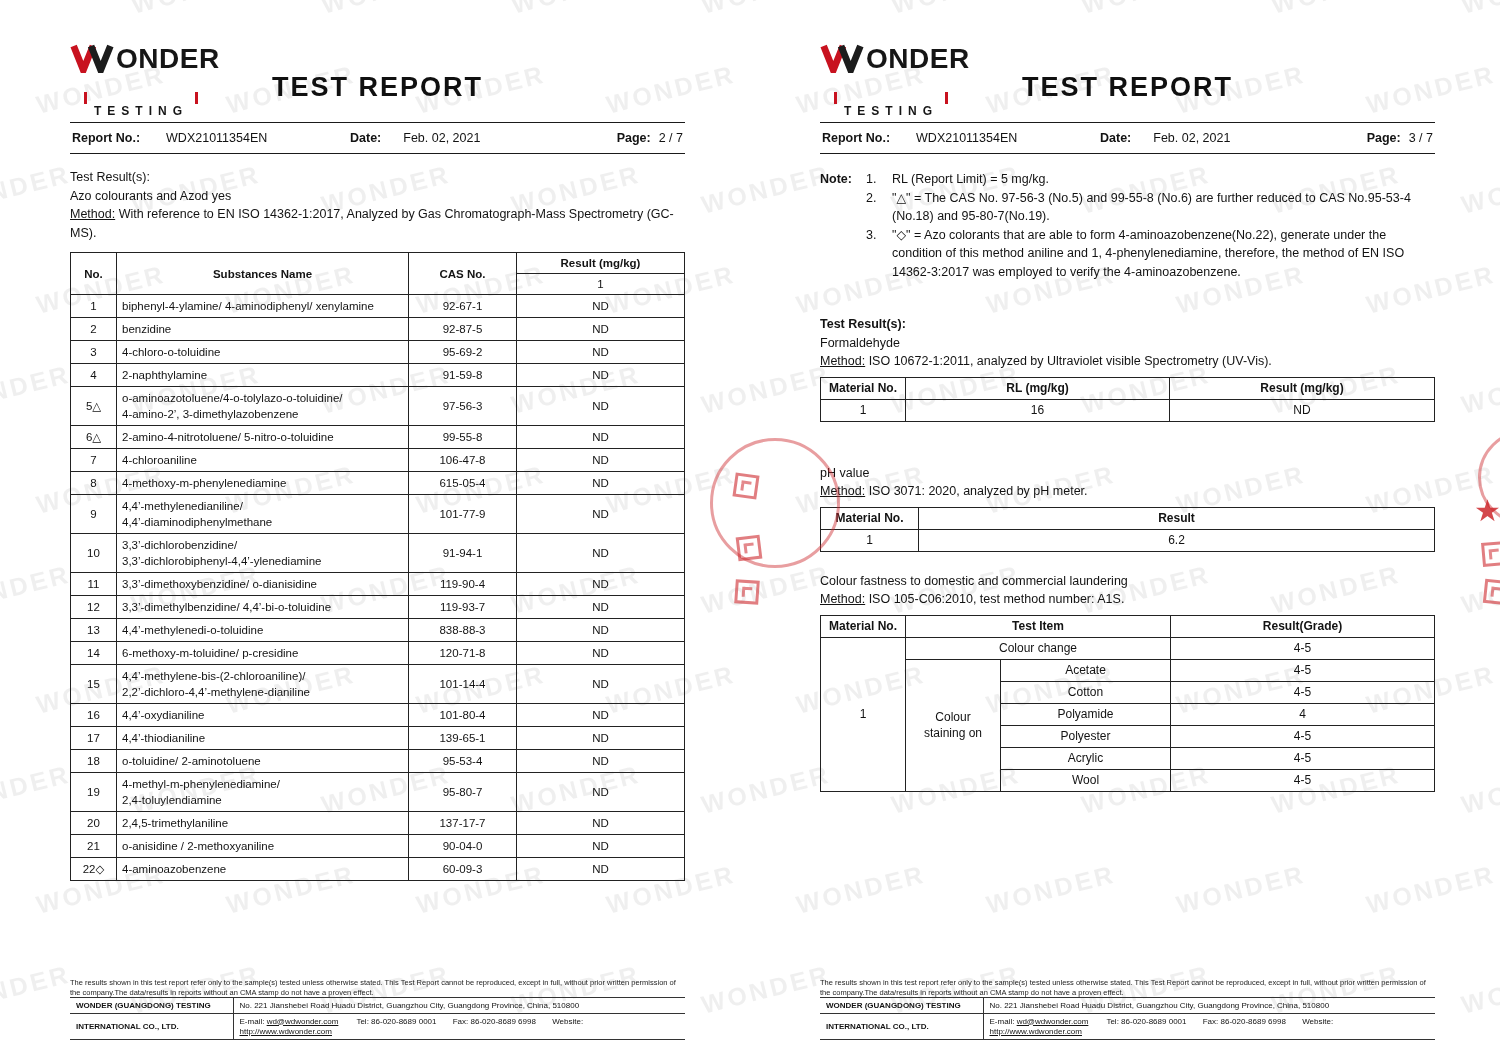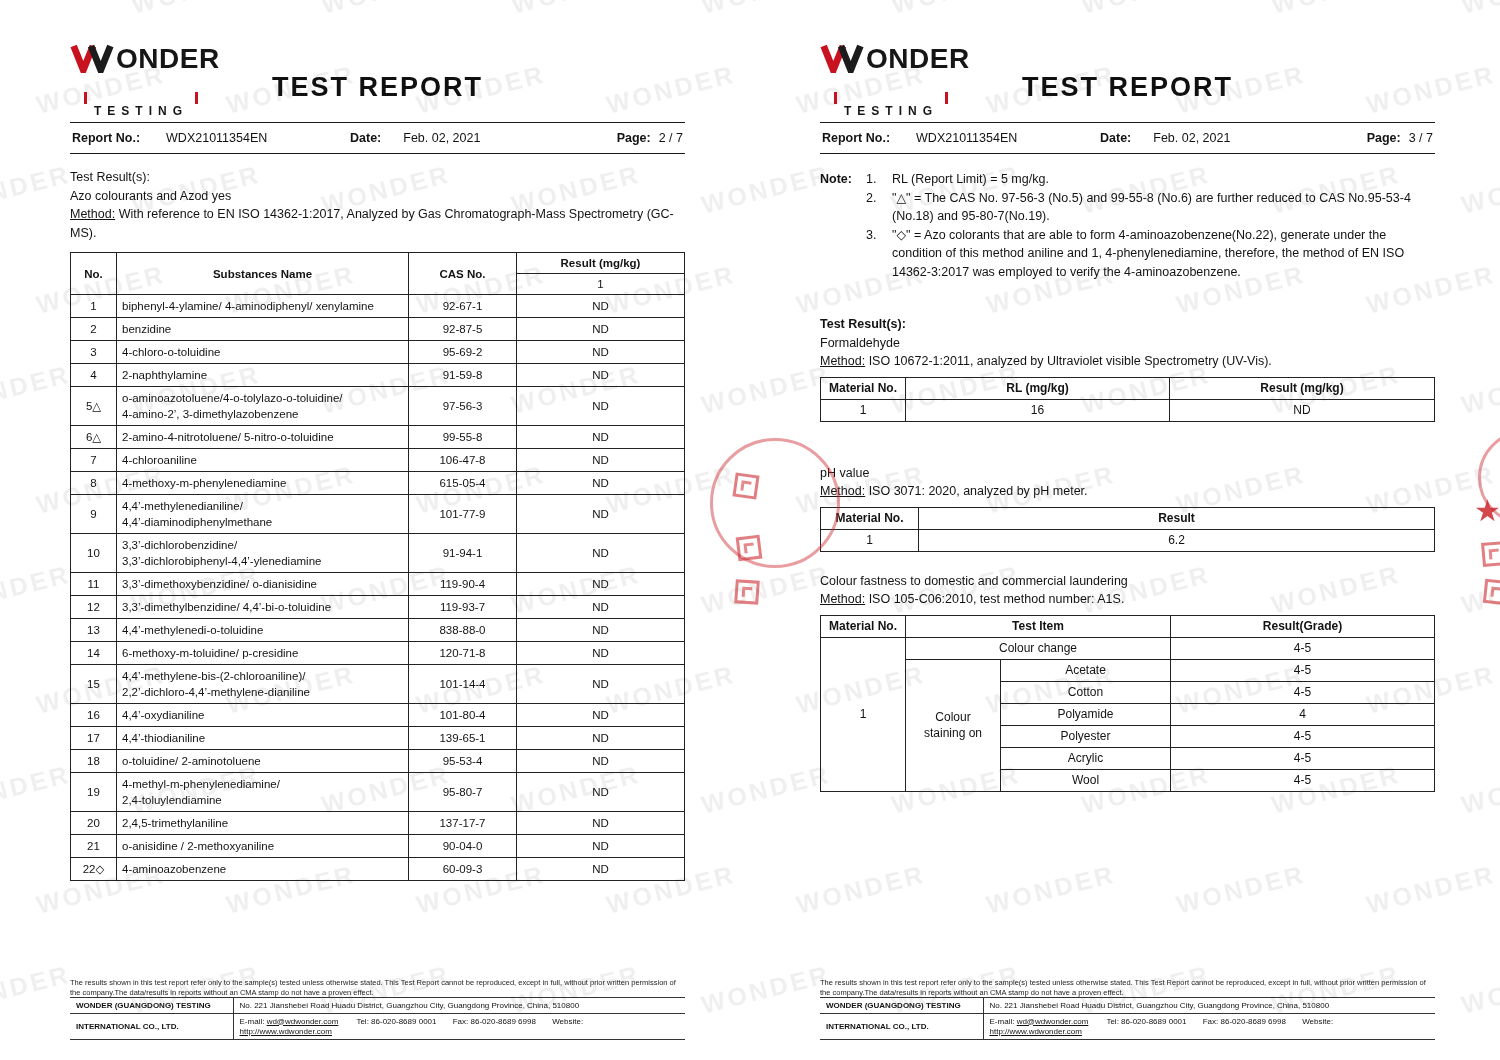--- a/index.html
+++ b/index.html
@@ -354,21 +354,21 @@
           </tr>
           <tr>
             <td class="c-no">12</td>
             <td class="c-name">3,3’-dimethylbenzidine/ 4,4’-bi-o-toluidine</td>
             <td class="c-cas">119-93-7</td>
             <td class="c-res">ND</td>
           </tr>
           <tr>
             <td class="c-no">13</td>
             <td class="c-name">4,4’-methylenedi-o-toluidine</td>
-            <td class="c-cas">838-88-0</td>
+            <td class="c-cas">838-88-3</td>
             <td class="c-res">ND</td>
           </tr>
           <tr>
             <td class="c-no">14</td>
             <td class="c-name">6-methoxy-m-toluidine/ p-cresidine</td>
             <td class="c-cas">120-71-8</td>
             <td class="c-res">ND</td>
           </tr>
           <tr>
             <td class="c-no">15</td>

